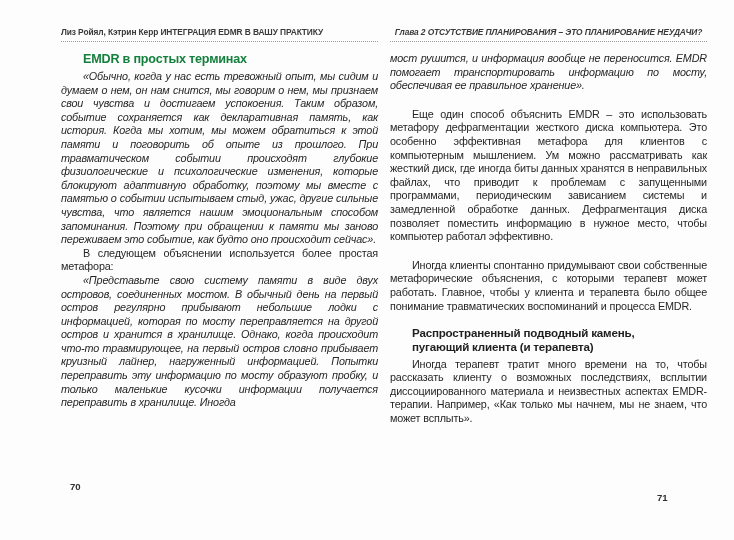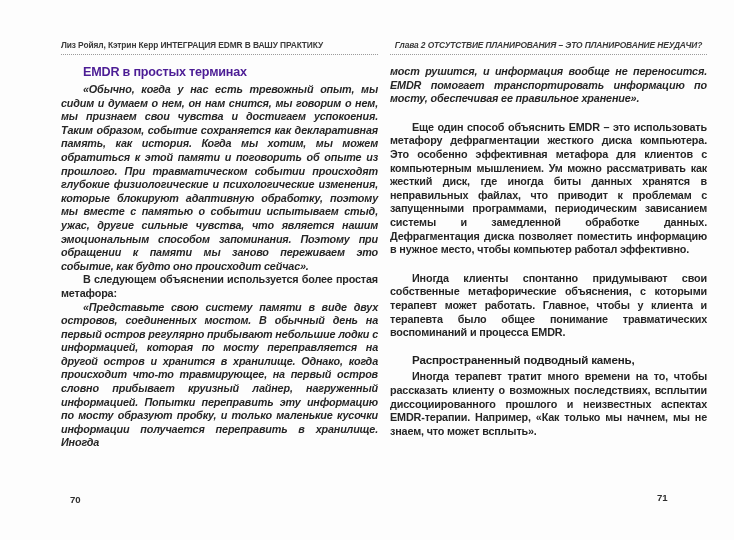--- a/index.html
+++ b/index.html
@@ -11,21 +11,21 @@
     overflow: hidden;
     font-family: "Liberation Sans", sans-serif;
     color: #262626;
   }
   .spread {
     position: relative;
     display: flex;
     width: 734px;
     height: 540px;
     box-sizing: border-box;
-    padding-top: 40px;
+    padding-top: 27px;
   }
   .page {
     width: 317px;
     box-sizing: border-box;
   }
   .page.left  { margin-left: 61px; }
   .page.right { margin-left: 12px; }
 
   .running-head {
     font-size: 8.4px;
@@ -38,54 +38,53 @@
     white-space: nowrap;
     overflow: hidden;
   }
   .running-head.right-align { text-align: center; font-style: italic; }
 
   .section-heading {
     font-size: 12.6px;
     font-weight: bold;
     letter-spacing: -0.2px;
     margin: 3px 0 4px 22px;
-    color: #4c1d95;
+    color: #15803d;
   }
   .sub-heading {
     font-size: 11.6px;
     font-weight: bold;
     letter-spacing: -0.2px;
     margin: 13px 0 4px 22px;
     color: #1f1f1f;
     line-height: 13.8px;
   }
   .sub-heading .line { display: block; }
 
   p.para {
     margin: 0;
     font-size: 10.8px;
     line-height: 13.6px;
     letter-spacing: -0.15px;
     text-align: justify;
     text-indent: 22px;
     color: #262626;
-    font-weight: bold;
   }
   p.para.quote { font-style: italic; }
   p.para.no-indent { text-indent: 0; }
   p.para.gap-sm { margin-top: 15px; }
   p.para.gap-lg { }
 
   .page-number {
     position: absolute;
     font-size: 9.6px;
     font-weight: bold;
     color: #2e2e2e;
   }
-  .page-number.pn-left  { left: 70px;  top: 494px; }
+  .page-number.pn-left  { left: 70px;  top: 481px; }
   .page-number.pn-right { left: 657px; top: 492px; }
 </style>
 </head>
 <body>
 
 <div class="spread">
 
   <div class="page left">
     <div class="running-head">Лиз Ройял, Кэтрин Керр ИНТЕГРАЦИЯ EDMR В ВАШУ ПРАКТИКУ</div>
     <h2 class="section-heading">EMDR в простых терминах</h2>
@@ -94,20 +93,21 @@
     <p class="para quote">«Представьте свою систему памяти в виде двух островов, соединенных мостом. В обычный день на первый остров регулярно прибывают небольшие лодки с информацией, которая по мосту переправляется на другой остров и хранится в хранилище. Однако, когда происходит что-то травмирующее, на первый остров словно прибывает круизный лайнер, нагруженный информацией. Попытки переправить эту информацию по мосту образуют пробку, и только маленькие кусочки информации получается переправить в хранилище. Иногда</p>
   </div>
 
   <div class="page right">
     <div class="running-head right-align">Глава 2 ОТСУТСТВИЕ ПЛАНИРОВАНИЯ – ЭТО ПЛАНИРОВАНИЕ НЕУДАЧИ?</div>
     <p class="para quote no-indent">мост рушится, и информация вообще не переносится. EMDR помогает транспортировать информацию по мосту, обеспечивая ее правильное хранение».</p>
     <p class="para gap-sm">Еще один способ объяснить EMDR – это использовать метафору дефрагментации жесткого диска компьютера. Это особенно эффективная метафора для клиентов с компьютерным мышлением. Ум можно рассматривать как жесткий диск, где иногда биты данных хранятся в неправильных файлах, что приводит к проблемам с запущенными программами, периодическим зависанием системы и замедленной обработке данных. Дефрагментация диска позволяет поместить информацию в нужное место, чтобы компьютер работал эффективно.</p>
     <p class="para gap-sm">Иногда клиенты спонтанно придумывают свои собственные метафорические объяснения, с которыми терапевт может работать. Главное, чтобы у клиента и терапевта было общее понимание травматических воспоминаний и процесса EMDR.</p>
     <h3 class="sub-heading">
       <span class="line">Распространенный подводный камень,</span>
+      <span class="line">пугающий клиента (и терапевта)</span>
     </h3>
-    <p class="para">Иногда терапевт тратит много времени на то, чтобы рассказать клиенту о возможных последствиях, всплытии диссоциированного прошлого и неизвестных аспектах EMDR-терапии. Например, «Как только мы начнем, мы не знаем, что может всплыть».</p>
+    <p class="para">Иногда терапевт тратит много времени на то, чтобы рассказать клиенту о возможных последствиях, всплытии диссоциированного материала и неизвестных аспектах EMDR-терапии. Например, «Как только мы начнем, мы не знаем, что может всплыть».</p>
   </div>
 
   <div class="page-number pn-left">70</div>
   <div class="page-number pn-right">71</div>
 
 </div>
 
 </body></html>

